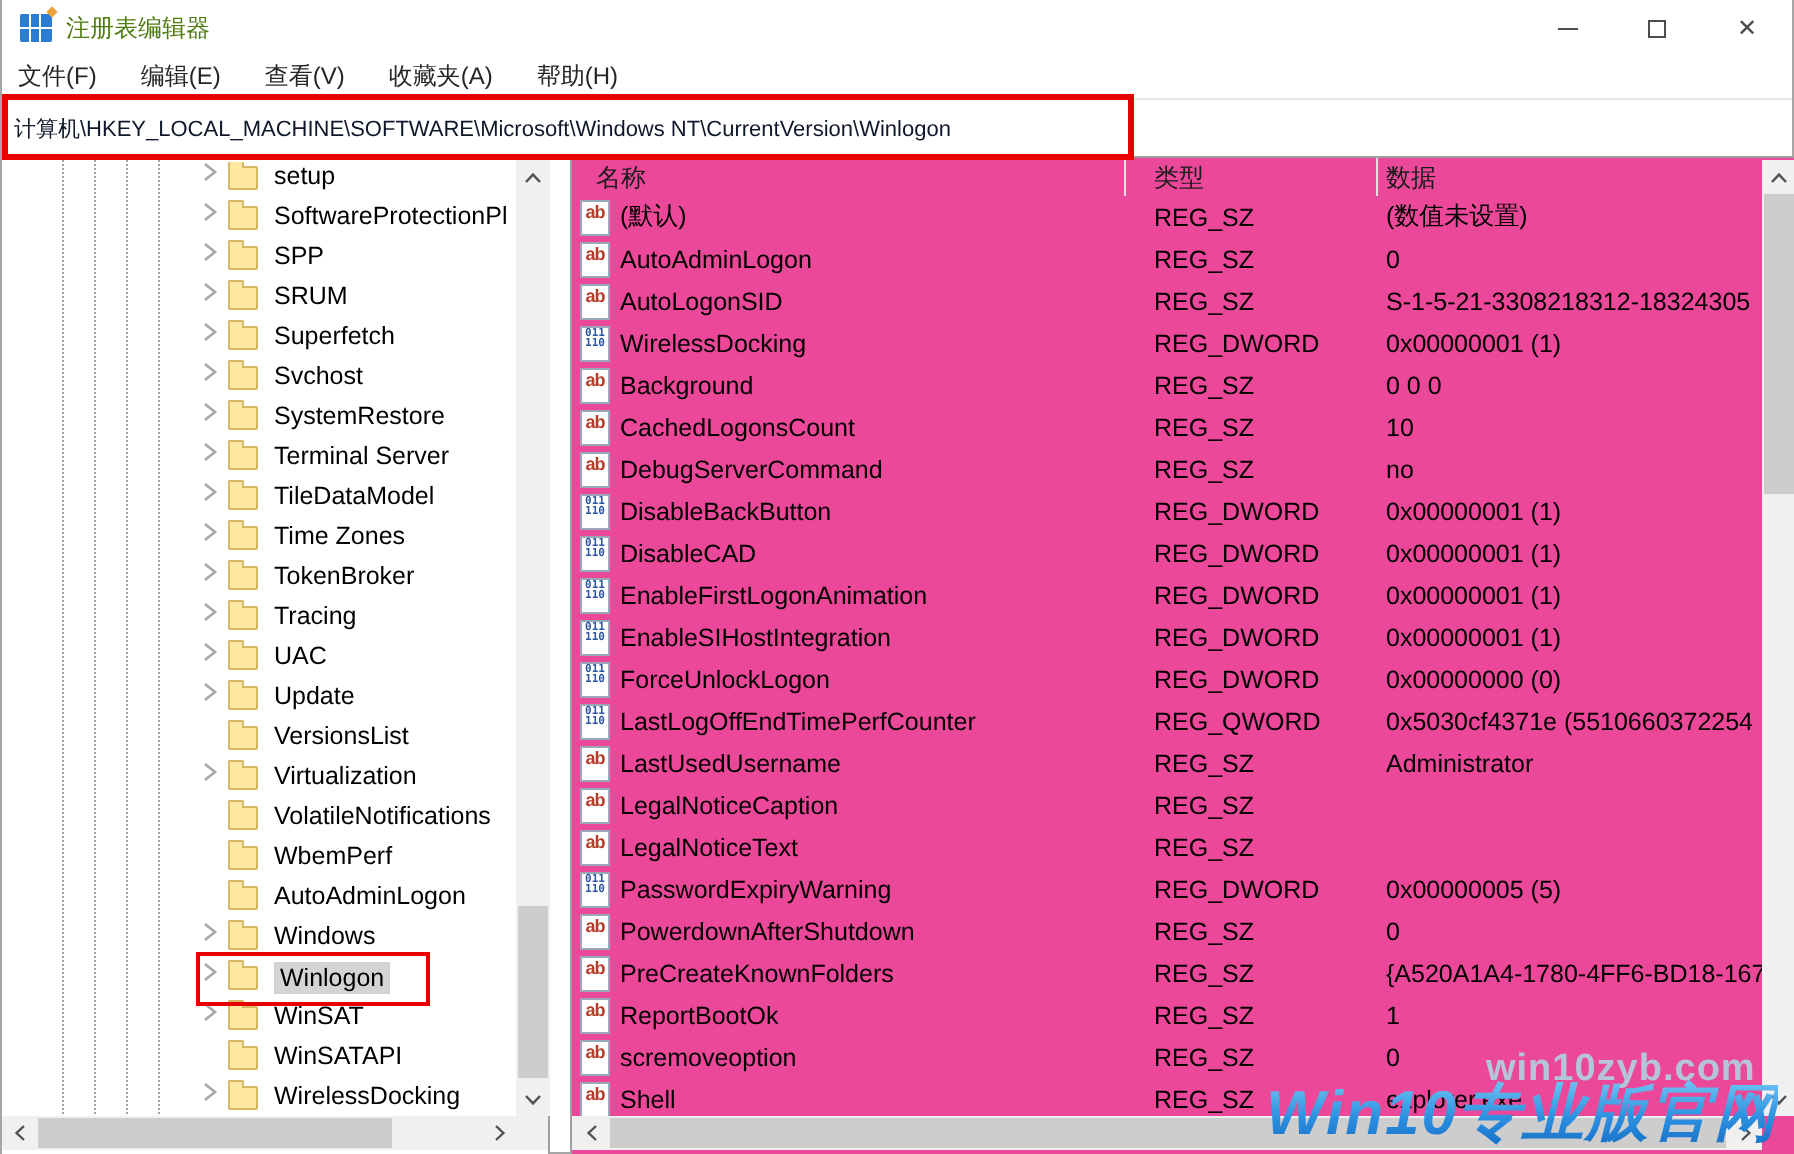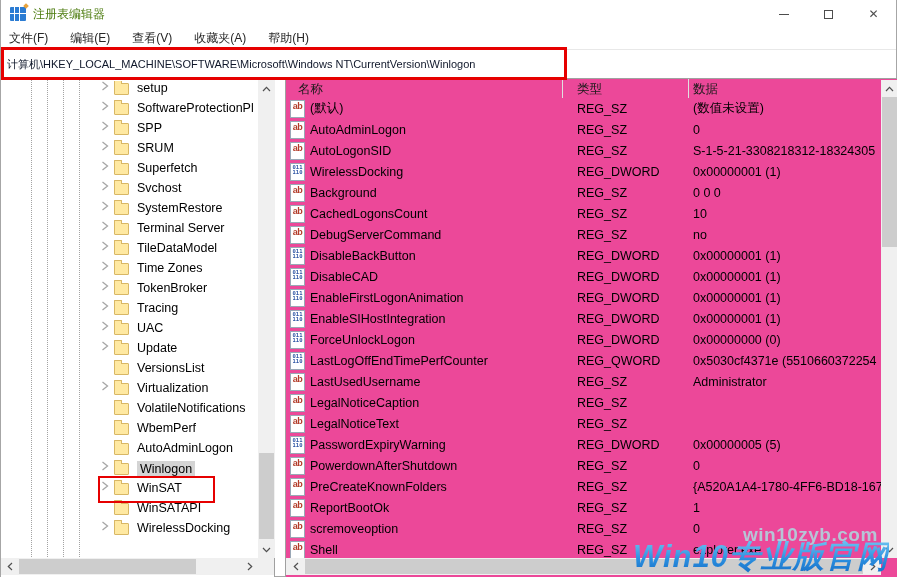--- a/index.html
+++ b/index.html
@@ -301,20 +301,29 @@
     <span class="folder"></span>
     <span class="tree-label">AutoAdminLogon</span>
   </div>
         <div class="tree-row">
     <span class="chev">
       <svg width="8" height="10" viewBox="0 0 8 10">
               <path d="M1.5 1 L6.5 5 L1.5 9" fill="none" stroke="#a6a6a6" stroke-width="1.3"></path>
             </svg>
     </span>
     <span class="folder"></span>
+    <span class="tree-label">Windows</span>
+  </div>
+        <div class="tree-row">
+    <span class="chev">
+      <svg width="8" height="10" viewBox="0 0 8 10">
+              <path d="M1.5 1 L6.5 5 L1.5 9" fill="none" stroke="#a6a6a6" stroke-width="1.3"></path>
+            </svg>
+    </span>
+    <span class="folder"></span>
     <span class="tree-label sel">Winlogon</span>
   </div>
         <div class="tree-row">
     <span class="chev">
       <svg width="8" height="10" viewBox="0 0 8 10">
               <path d="M1.5 1 L6.5 5 L1.5 9" fill="none" stroke="#a6a6a6" stroke-width="1.3"></path>
             </svg>
     </span>
     <span class="folder"></span>
     <span class="tree-label">WinSAT</span>

